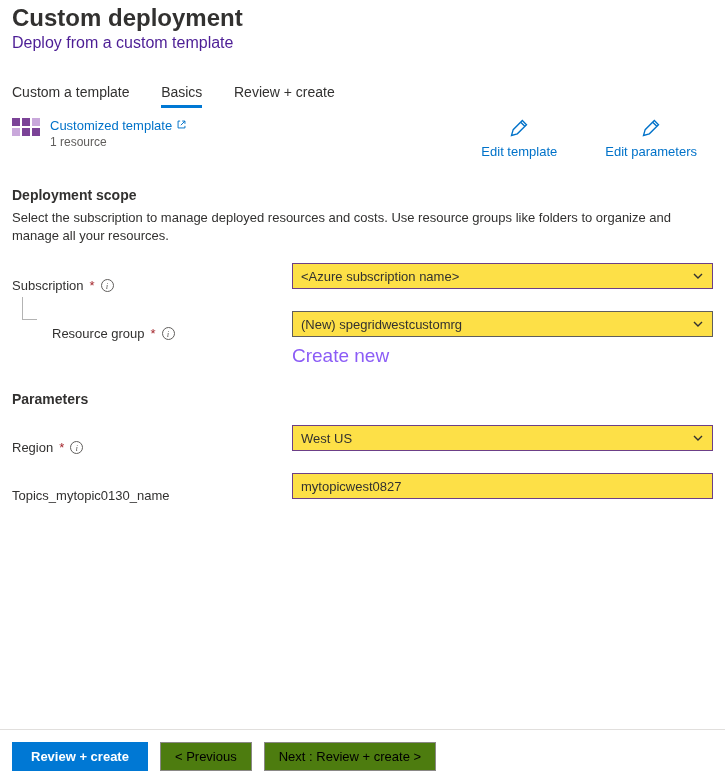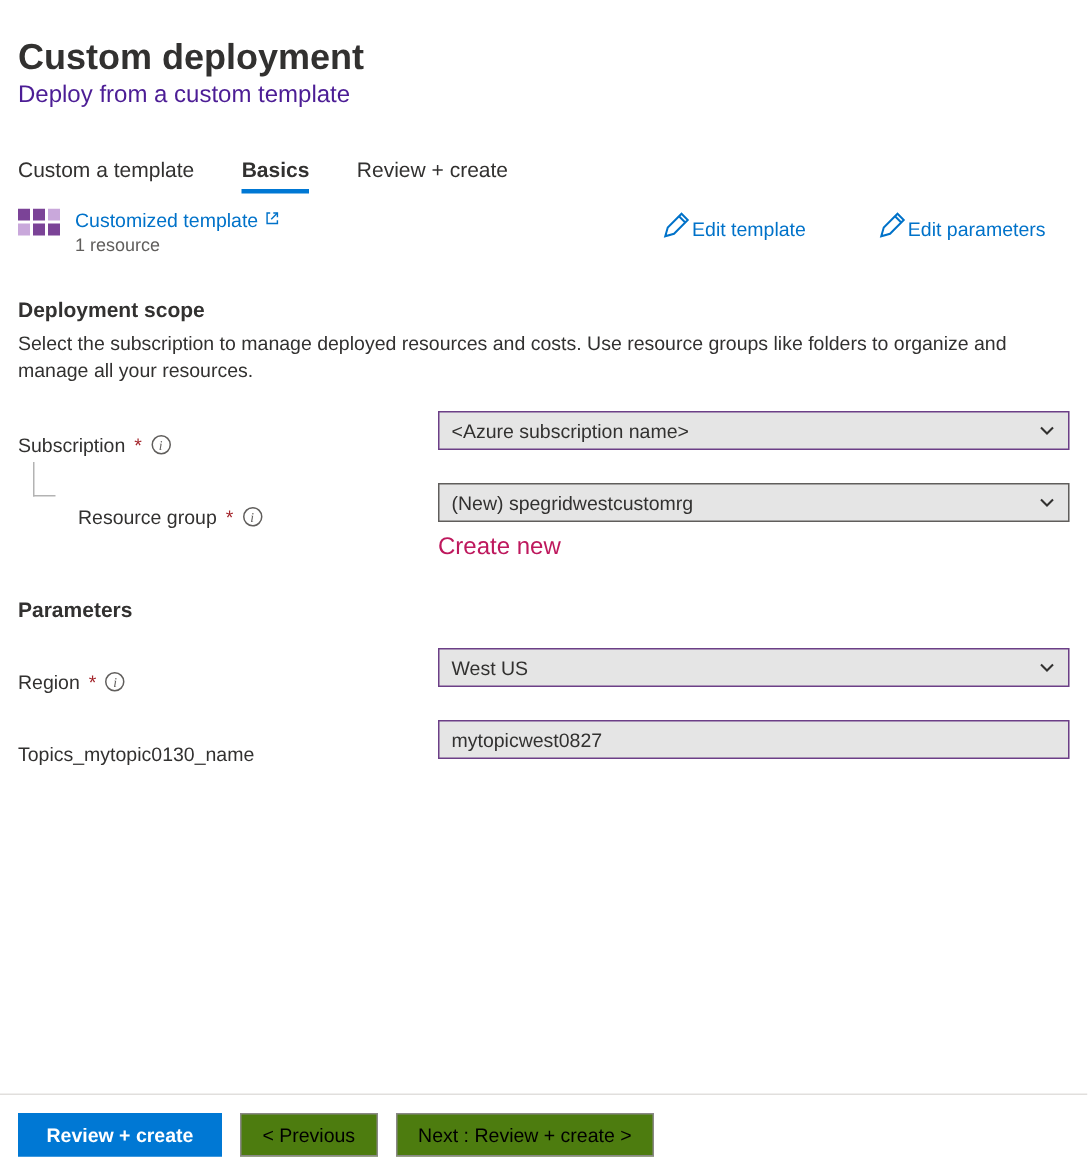--- a/index.html
+++ b/index.html
@@ -5,36 +5,36 @@
   * { box-sizing: border-box; }
   html, body {
     margin: 0; padding: 0;
     font-family: "Segoe UI", -apple-system, BlinkMacSystemFont, sans-serif;
     font-size: 13px;
     color: #323130;
     background: #fff;
     width: 725px; height: 783px;
     position: relative;
   }
-  .page { padding: 25px 12px 0 12px; height: 100%; }
+  .page { padding: 4px 12px 0 12px; height: 100%; }
   .page-title { font-size: 24px; font-weight: 600; margin: 0; }
   .page-sub { font-size: 16px; color: #4c1d95; margin-top: 2px; }
 
   .tabs { margin-top: 26px; border-bottom: 0; }
   .tab {
     display: inline-block;
     padding: 6px 0 8px 0;
     margin-right: 28px;
     font-size: 14px;
     color: #323130;
     cursor: pointer;
   }
   .tab.active {
     color: #323130;
-    font-weight: 700;
+    font-weight: 400;
     border-bottom: 3px solid #0078d4;
     padding-bottom: 5px;
   }
 
   .section-h { font-size: 14px; font-weight: 600; margin-top: 18px; }
   .section-h.first { margin-top: 24px; }
   .section-p { font-size: 13px; color: #323130; margin-top: 6px; line-height: 1.4; max-width: 660px; }
 
   .template-row {
     display: flex; align-items: flex-start; justify-content: space-between;
@@ -42,21 +42,21 @@
   }
   .template-left { display: flex; gap: 10px; align-items: flex-start; }
   .template-icon {
     width: 28px; height: 24px;
   }
   .template-icon svg { width: 28px; height: 24px; }
   .template-link { display:flex; flex-direction:column; }
   .template-link a { color: #0072c9; text-decoration: none; font-size: 13px; display:inline-flex; align-items:center; gap:4px;text-align:right;}
   .res-count { font-size: 12px; color: #605e5c; margin-top:2px;}
   .template-actions { display:flex; gap:48px; padding-right: 16px; }
-  .edit-action { display:flex; align-items:center; cursor:pointer; }
+  .edit-action { display:flex; flex-direction:column; align-items:center; cursor:pointer; }
   .edit-action .pen { color:#0072c9; width:20px; height:20px; }
   .edit-action span { color:#0072c9; font-size:13px; margin-top:6px; }
 
   .form-row { display:flex; align-items:center; margin-top: 14px; }
   .form-row.indent { margin-left: 40px; position: relative; }
   .form-row.indent::before {
     content:""; position:absolute; left:-30px; top:-10px; width:14px; height:22px;
     border-left:1px solid #b3b3b3; border-bottom:1px solid #b3b3b3;
   }
   .form-label { width: 280px; font-size: 13px; display:flex; align-items:center; gap:6px;margin-top:19px;}
@@ -64,32 +64,32 @@
   .req { color:#a4262c; }
   .info-icon {
     display:inline-flex; width:13px; height:13px; border:1px solid #605e5c;
     border-radius:50%; align-items:center; justify-content:center;
     font-size:9px; color:#605e5c; font-style: italic; font-family: Georgia, serif;
   }
   .select, .tinput {
     flex:1; max-width: 430px;
     height: 26px;
     border:1px solid #605e5c;
-    background:#e5e5e5; padding:3px 8px;
+    background:#fde047; padding:3px 8px;
     font-size:13px; font-family: inherit;
     display:flex; align-items:center; justify-content:space-between;
     cursor:pointer;
   }
   .select.outlined, .tinput.outlined { border-color:#6c3f87; }
   .chev { margin-left:8px; }
   .chev svg { width:12px; height:12px; display:block; }
   .tinput { cursor:text; }
   .create-new { margin-left: 280px; margin-top:4px; }
   .form-row.indent + .create-new { margin-left: 280px; }
-  .create-new a { color:#be185d; font-size:16px; text-decoration:none; }
+  .create-new a { color:#8b5cf6; font-size:19px; text-decoration:none; }
 
   .footer {
     position:absolute; bottom:0; left:0; right:0;
     border-top:1px solid #e1dfdd;
     padding: 12px;
     display:flex; gap:12px;
     background:#fff;
   }
   .btn {
     font-family: inherit;

